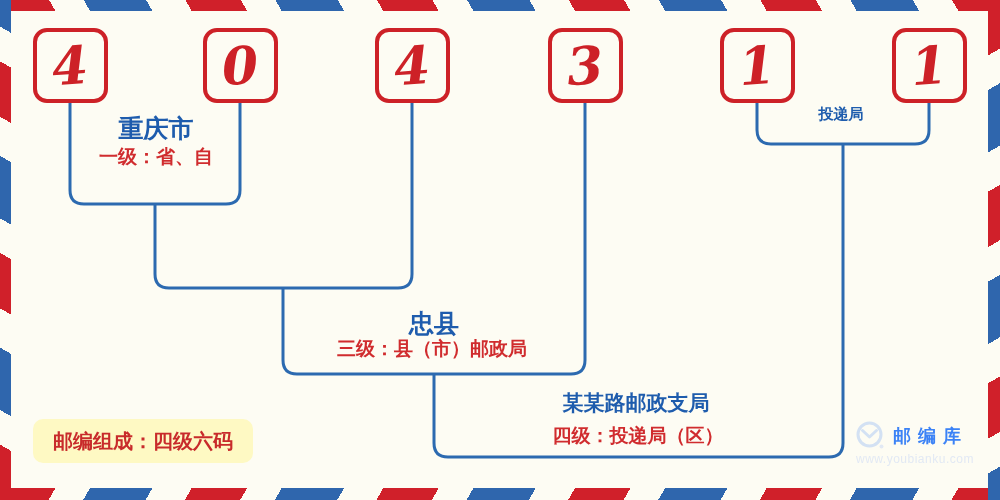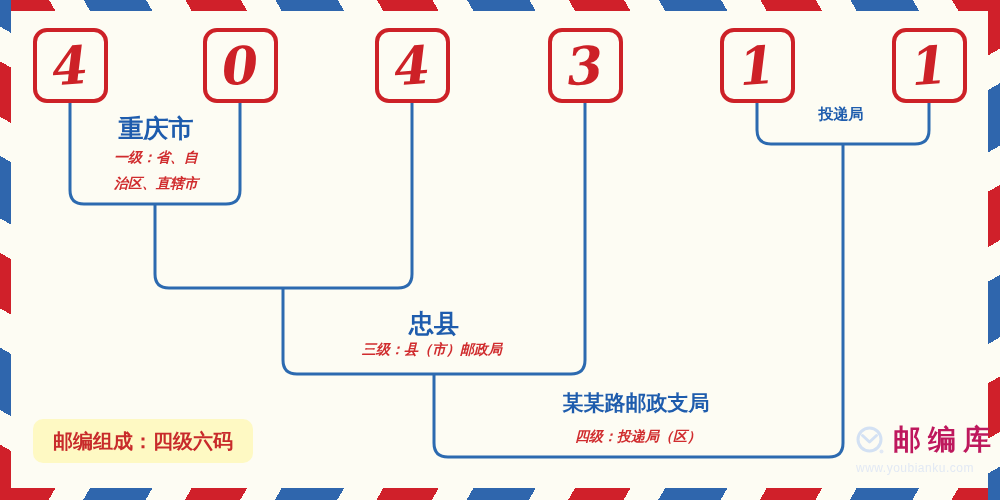--- a/index.html
+++ b/index.html
@@ -28,31 +28,31 @@
   .digit{font-family:"DejaVu Serif","Liberation Serif",serif;font-style:italic;font-weight:bold;
     font-size:52px;color:#cd2127;transform:rotate(-4deg);line-height:1;}
 
   
   .lbl{position:absolute;transform:translateX(-50%);white-space:nowrap;font-weight:bold;}
   .lbl-blue{color:#1e5cad;}
   .lbl-red{color:#d02c2e;}
   .place-lg{font-size:25px;}
   .place-md{font-size:15px;}
   .place-sm{font-size:21px;}
-  .desc{font-size:14px;line-height:26px;font-style:italic;}
+  .desc{font-size:19px;line-height:26px;}
 
   
   .badge{position:absolute;left:33px;top:419px;width:220px;height:44px;border-radius:10px;
     background:#fef9c3;display:flex;align-items:center;justify-content:center;}
   .badge span{color:#c82b2b;font-weight:bold;font-size:20px;white-space:nowrap;}
 
   
   .logo{position:absolute;left:856px;top:421px;color:#d3e1f3;}
   .logo-row{display:flex;align-items:center;gap:8px;}
-  .logo-name{font-size:28px;font-weight:bold;letter-spacing:7px;color:#be185d;white-space:nowrap;}
+  .logo-name{font-size:18px;font-weight:bold;letter-spacing:7px;color:#3b82f6;white-space:nowrap;}
   .logo-url{font-size:12px;color:#e2e9f4;margin-top:2px;letter-spacing:0.5px;white-space:nowrap;}
 </style>
 </head>
 <body>
 
 <div class="frame">
 
   <div class="stripe stripe-top"></div>
   <div class="stripe stripe-bottom"></div>
   <div class="stripe stripe-left"></div>
@@ -80,21 +80,20 @@
   </div>
   <div class="digit-box" style="left:720px">
     <span class="digit">1</span>
   </div>
   <div class="digit-box" style="left:892px">
     <span class="digit">1</span>
   </div>
 
   <div class="lbl lbl-blue place-lg" style="left:156px;top:112px">重庆市</div>
   <div class="lbl lbl-red desc" style="left:156px;top:144px">一级：省、自</div>
-  <div class="lbl lbl-red desc" style="left:156px;top:170px">治区、直辖市</div>
 
 
   <div class="lbl lbl-blue place-lg" style="left:434px;top:307px">忠县</div>
   <div class="lbl lbl-red desc" style="left:432px;top:336px">三级：县（市）邮政局</div>
 
   <div class="lbl lbl-red desc" style="left:638px;top:423px">四级：投递局（区）</div>
   <div class="lbl lbl-blue place-sm" style="left:636px;top:389px">某某路邮政支局</div>
 
   <div class="lbl lbl-blue place-md" style="left:841px;top:105px">投递局</div>
 

